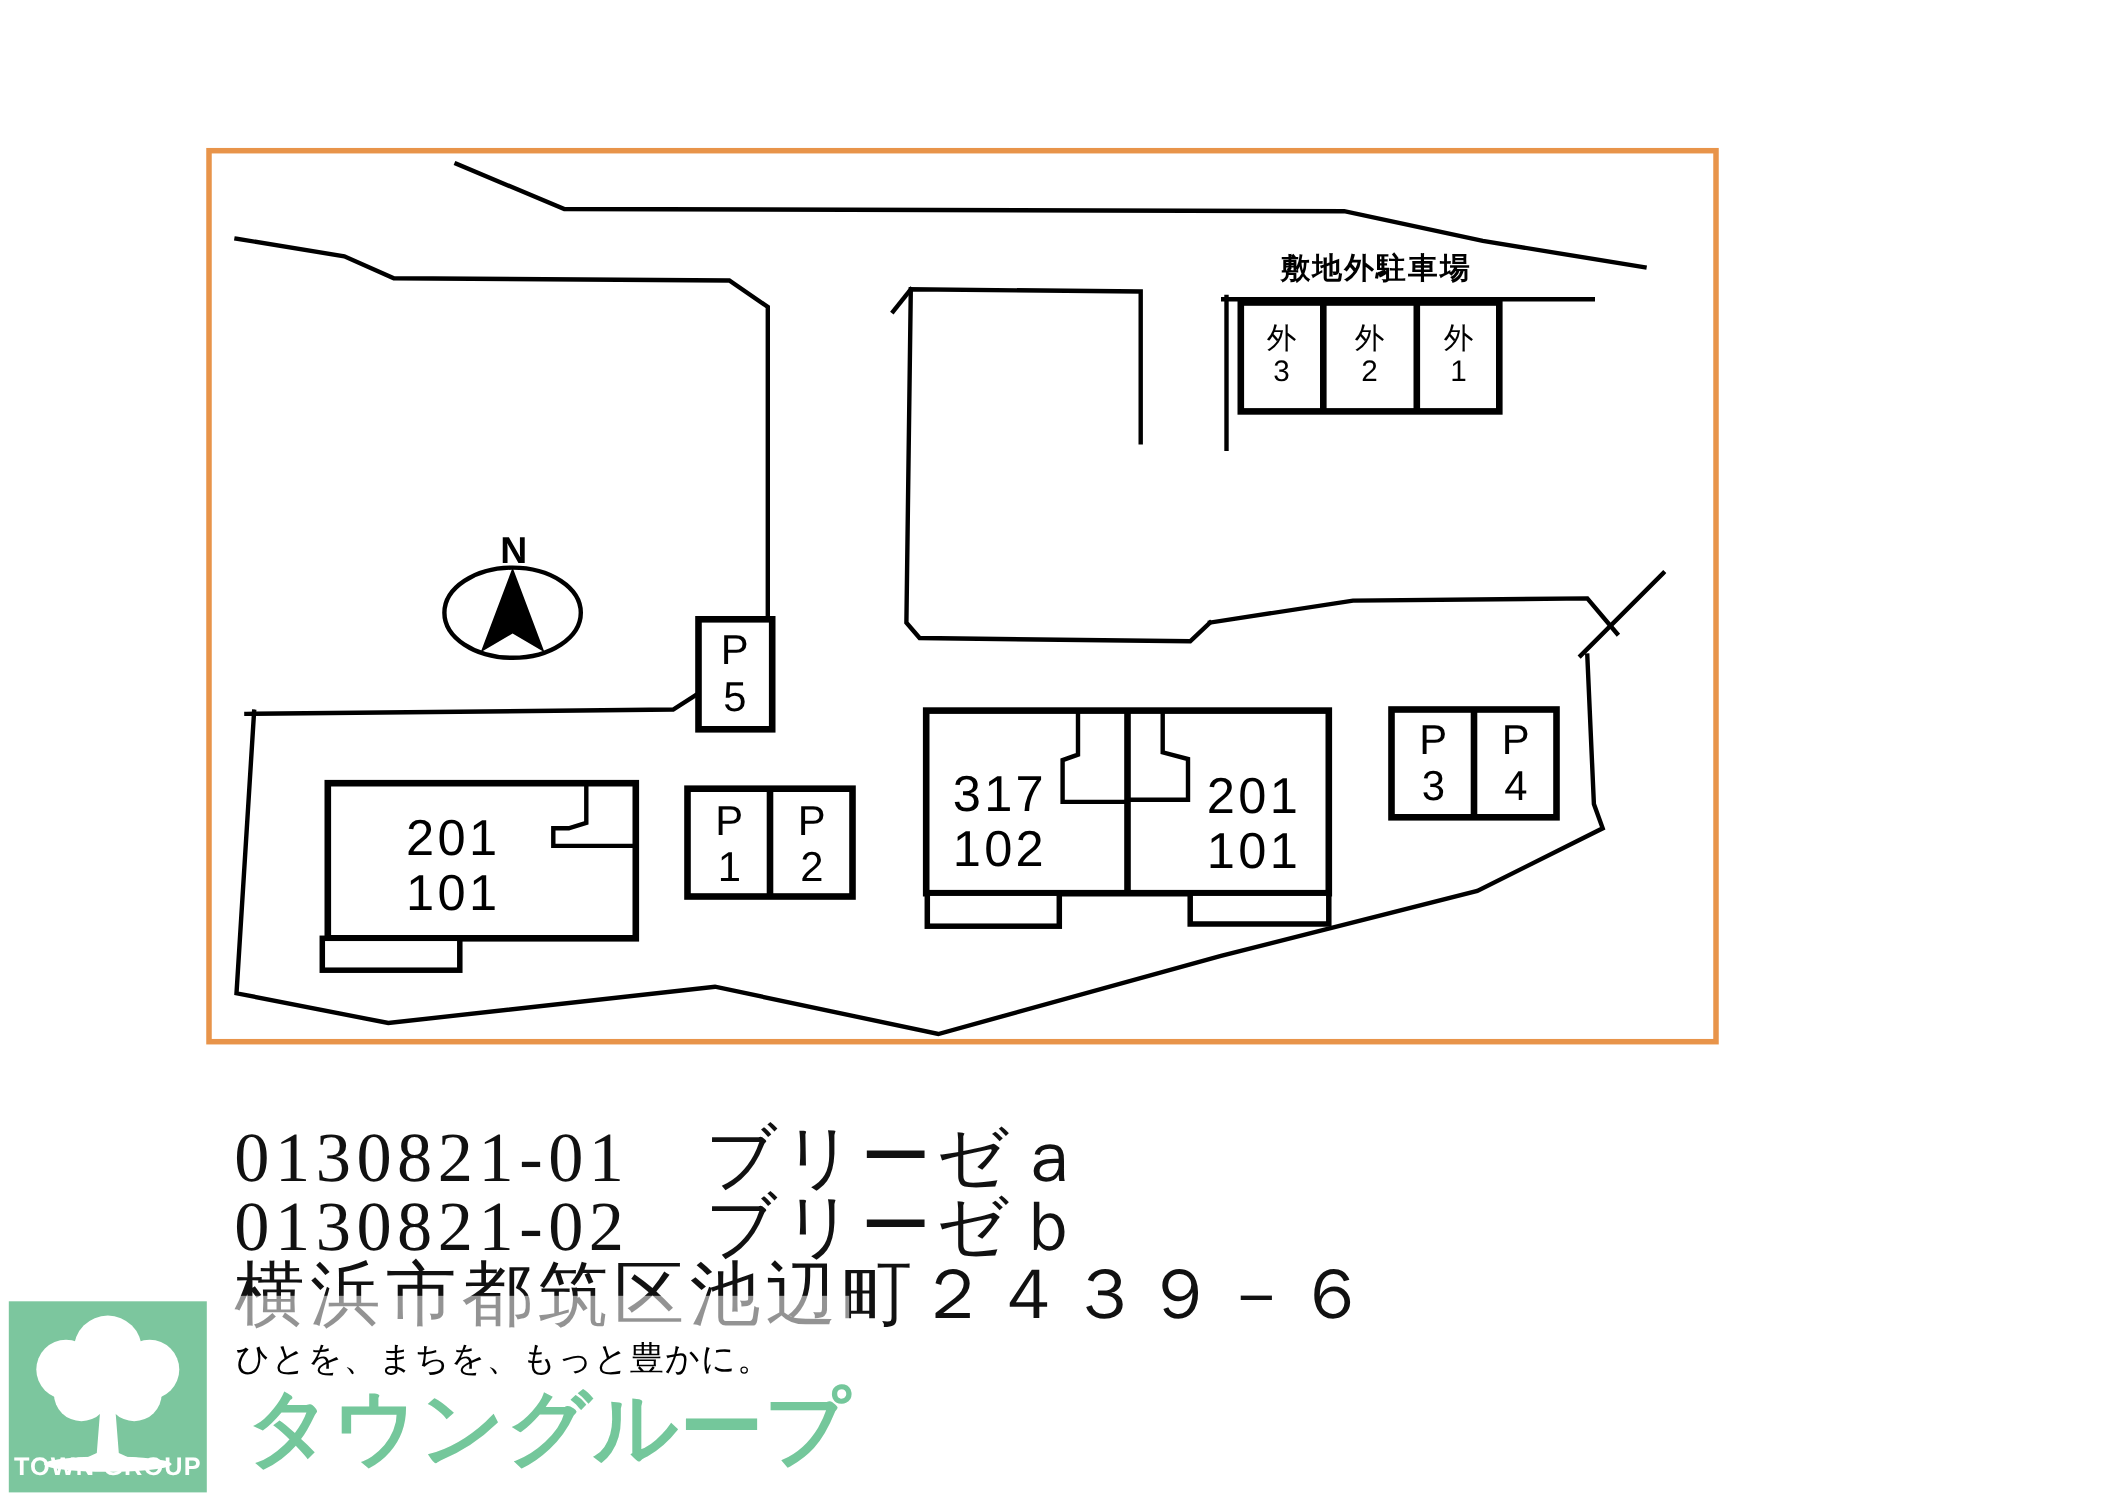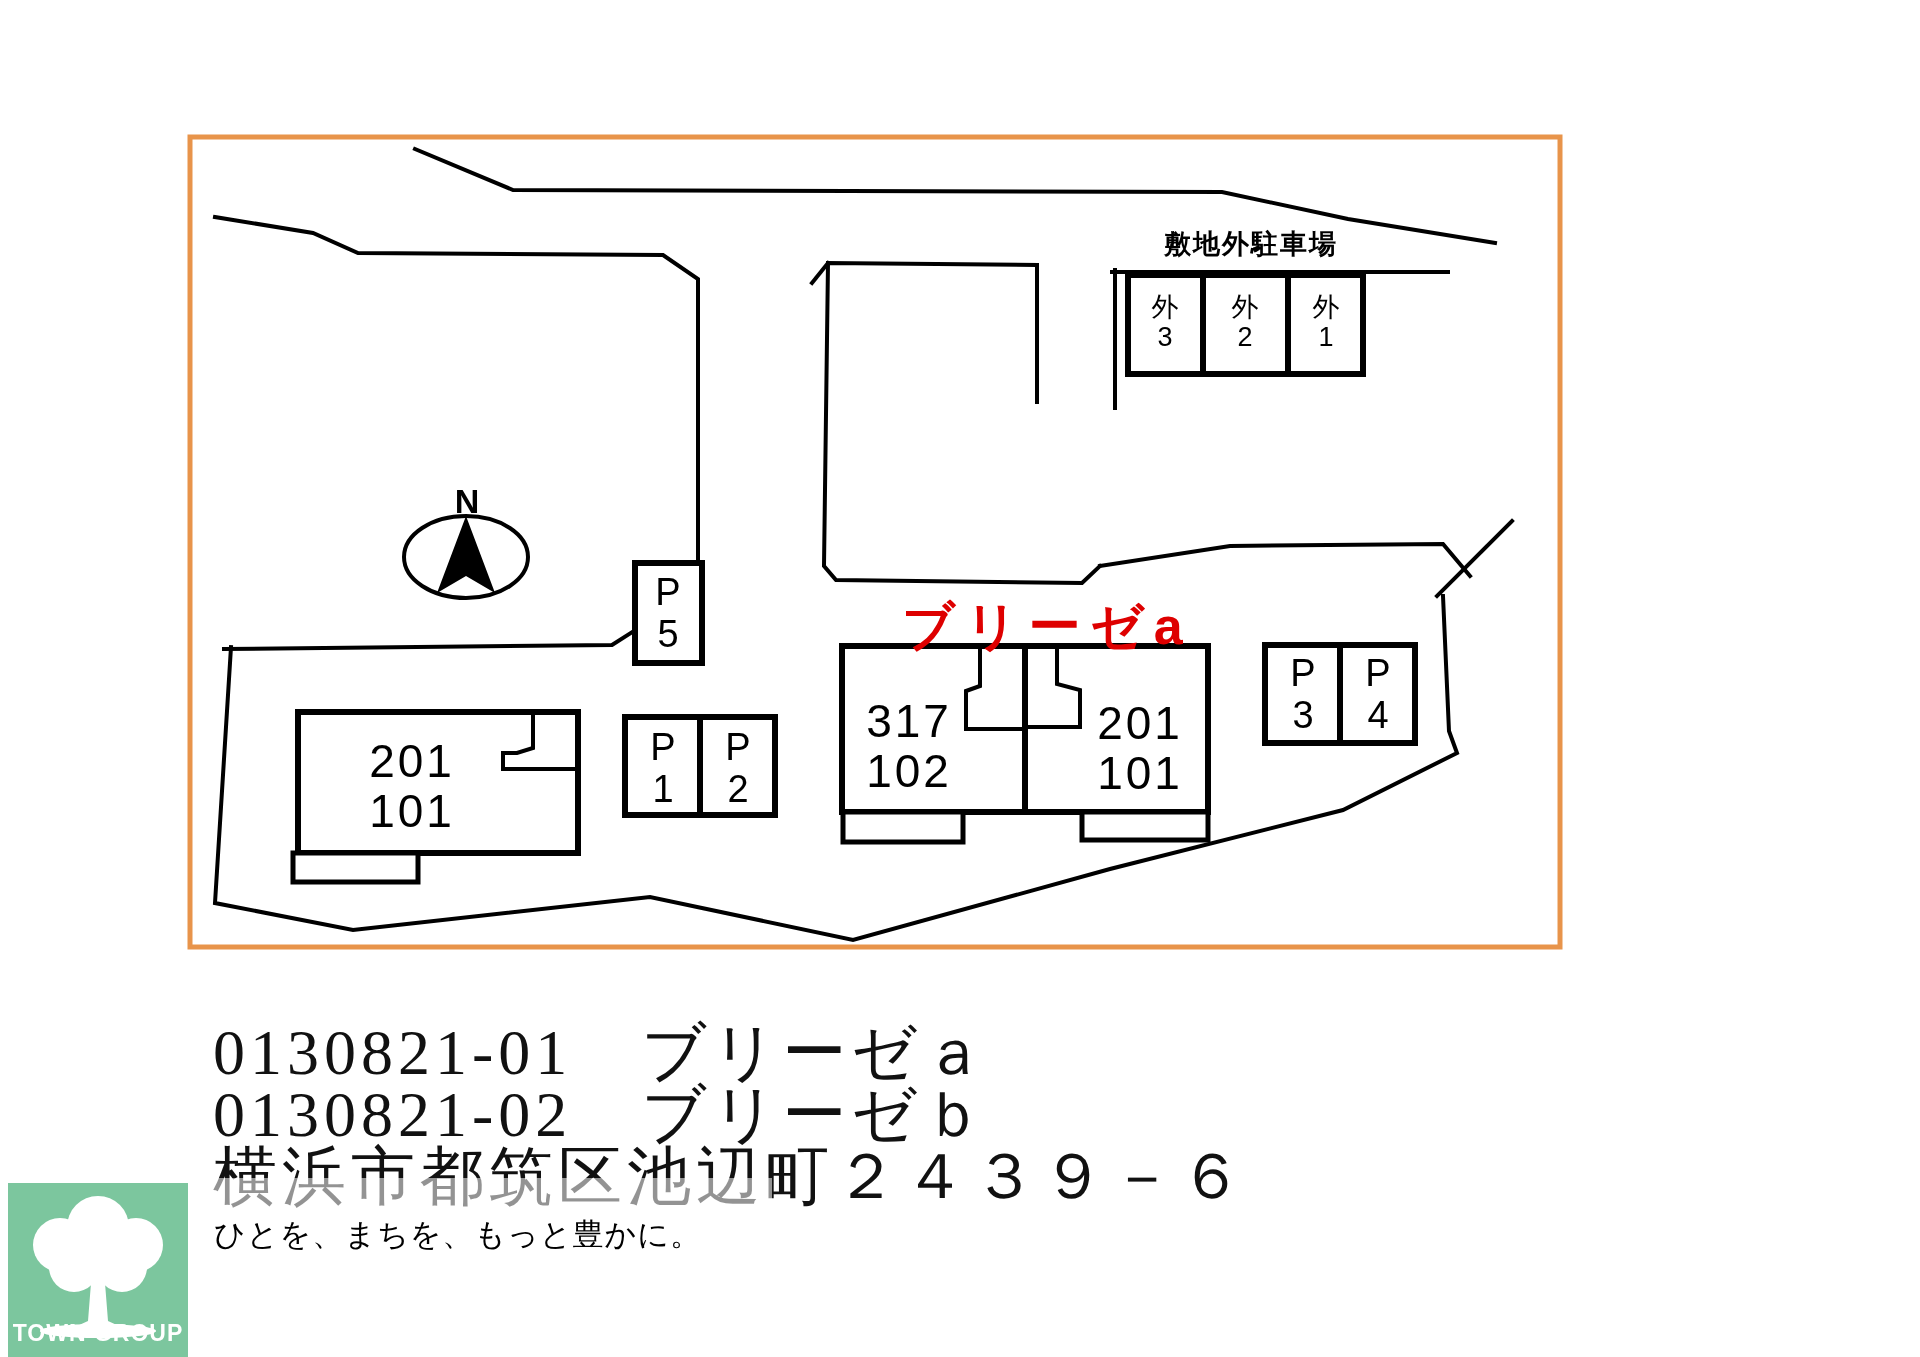--- a/index.html
+++ b/index.html
@@ -114,21 +114,20 @@
   </div>
   <div class="lbl p-lbl cx" style="left:1303px;top:652px;">
     <div>P</div>
     <div>3</div>
   </div>
   <div class="lbl p-lbl cx" style="left:1378px;top:652px;">
     <div>P</div>
     <div>4</div>
   </div>
 
-  <div class="lbl red-lbl" style="left:902px;top:592px;color:#DE0000;">ブリーゼa</div>
 
   <div class="lbl unit-lbl cx" style="left:412px;top:736px;">
     <div>201</div>
     <div>101</div>
   </div>
   <div class="lbl unit-lbl cx" style="left:909px;top:696px;">
     <div>317</div>
     <div>102</div>
   </div>
   <div class="lbl unit-lbl cx" style="left:1140px;top:698px;">
@@ -154,14 +153,15 @@
         <circle cx="114" cy="84" r="25"></circle>
         <circle cx="90" cy="72" r="29"></circle>
         <path d="M 83,100 L 80,138 L 58,148 L 122,148 L 100,138 L 97,100 Z"></path>
         <ellipse cx="90" cy="148" rx="58" ry="7"></ellipse>
       </g>
     </svg>
     <div class="logo-text">TOWN GROUP</div>
   </div>
 
   <div class="brand lbl tagline" style="color:#000000;">ひとを、まちを、もっと豊かに。</div>
+  <div class="brand lbl brand-name" style="color:#74C79B;">タウングループ</div>
 
 </div>
 
 </body></html>

